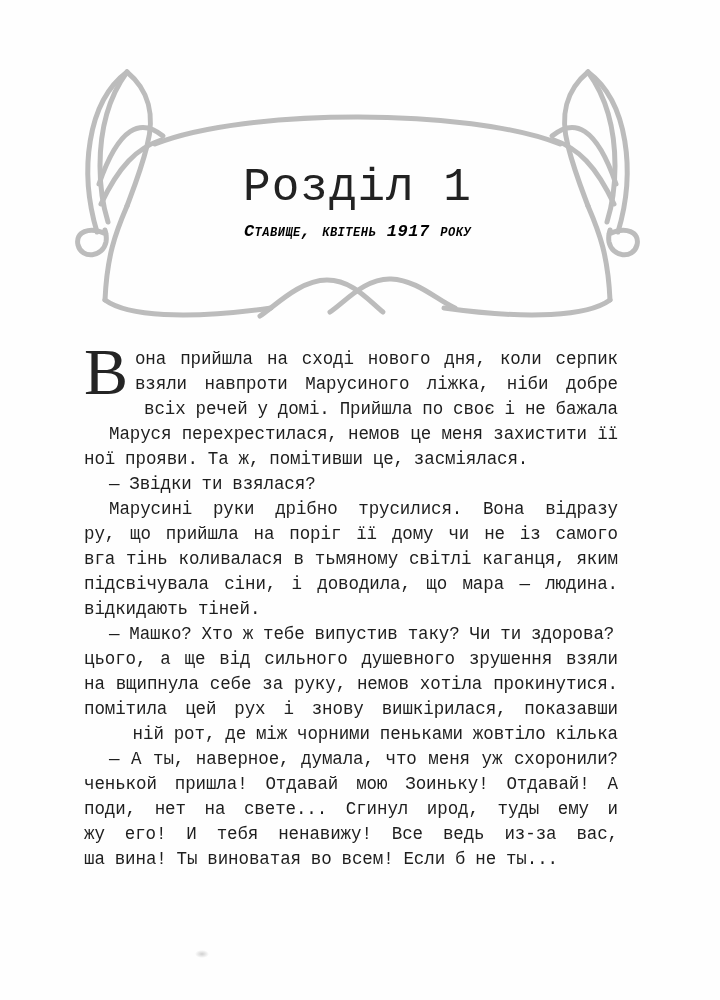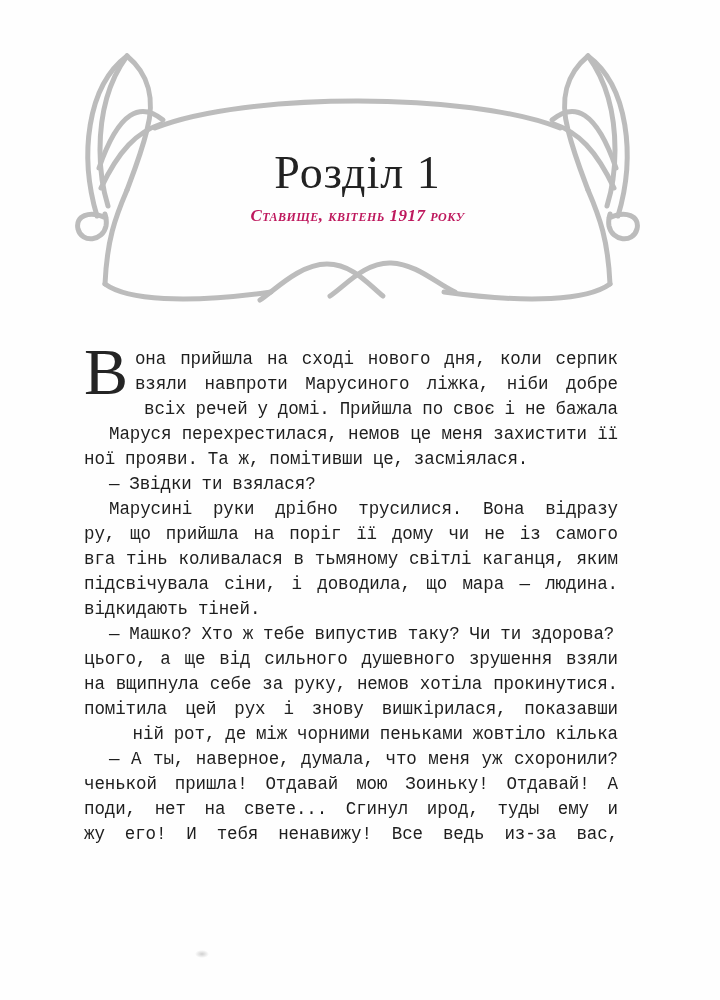--- a/index.html
+++ b/index.html
@@ -11,22 +11,22 @@
   .page{
     position:relative;
     width:720px;height:1000px;
     background:#fefefe;
     overflow:hidden;
     color:#1f1f1f;
   }
   
   .header{
     position:absolute;
-    left:75px; top:48px;
-    width:565px; height:265px;
+    left:75px; top:64px;
+    width:565px; height:265px;font-family:Liberation Mono, monospace;
   }
   .header svg{position:absolute;left:0;top:0;}
   .chapter-title{
     position:absolute;
     left:0; top:98px;
     width:100%;
     text-align:center;
     font-size:46px;
     letter-spacing:1px;
     color:#222;
@@ -34,21 +34,21 @@
   .chapter-subtitle{
     position:absolute;
     left:0; top:158px;
     width:100%;
     text-align:center;
     font-size:17px;
     font-weight:700;
     font-style:italic;
     font-variant:small-caps;
     letter-spacing:0.5px;
-    color:#be185d;
+    color:#000000;
   }
   
   .text-col{
     position:absolute;
     left:84px; top:347px;
     width:534px;
     font-size:17.5px;
     letter-spacing:-0.1px;
     word-spacing:-0.5px;
     color:#1e1e1e;
@@ -160,18 +160,19 @@
       <div class="line">на вщипнула себе за руку, немов хотіла прокинутися. Нічна гостя</div>
       <div class="line">помітила цей рух і знову вишкірилася, показавши майже порож-</div>
       <div class="line last">ній рот, де між чорними пеньками жовтіло кілька вцілілих тебя.</div>
     </div>
 
     <div class="para">
       <div class="line first">— А ты, наверное, думала, что меня уж схоронили? Я за до-</div>
       <div class="line">ченькой пришла! Отдавай мою Зоиньку! Отдавай! А Васи уже,</div>
       <div class="line">поди, нет на свете... Сгинул ирод, туды ему и дорога... Ненави-</div>
       <div class="line">жу его! И тебя ненавижу! Все ведь из-за вас, проклятых... Ва-</div>
+      <div class="line last">ша вина! Ты виноватая во всем! Если б не ты...</div>
     </div>
 
   </div>
 
   <div class="smudge"></div>
 </div>
 
 </body></html>

